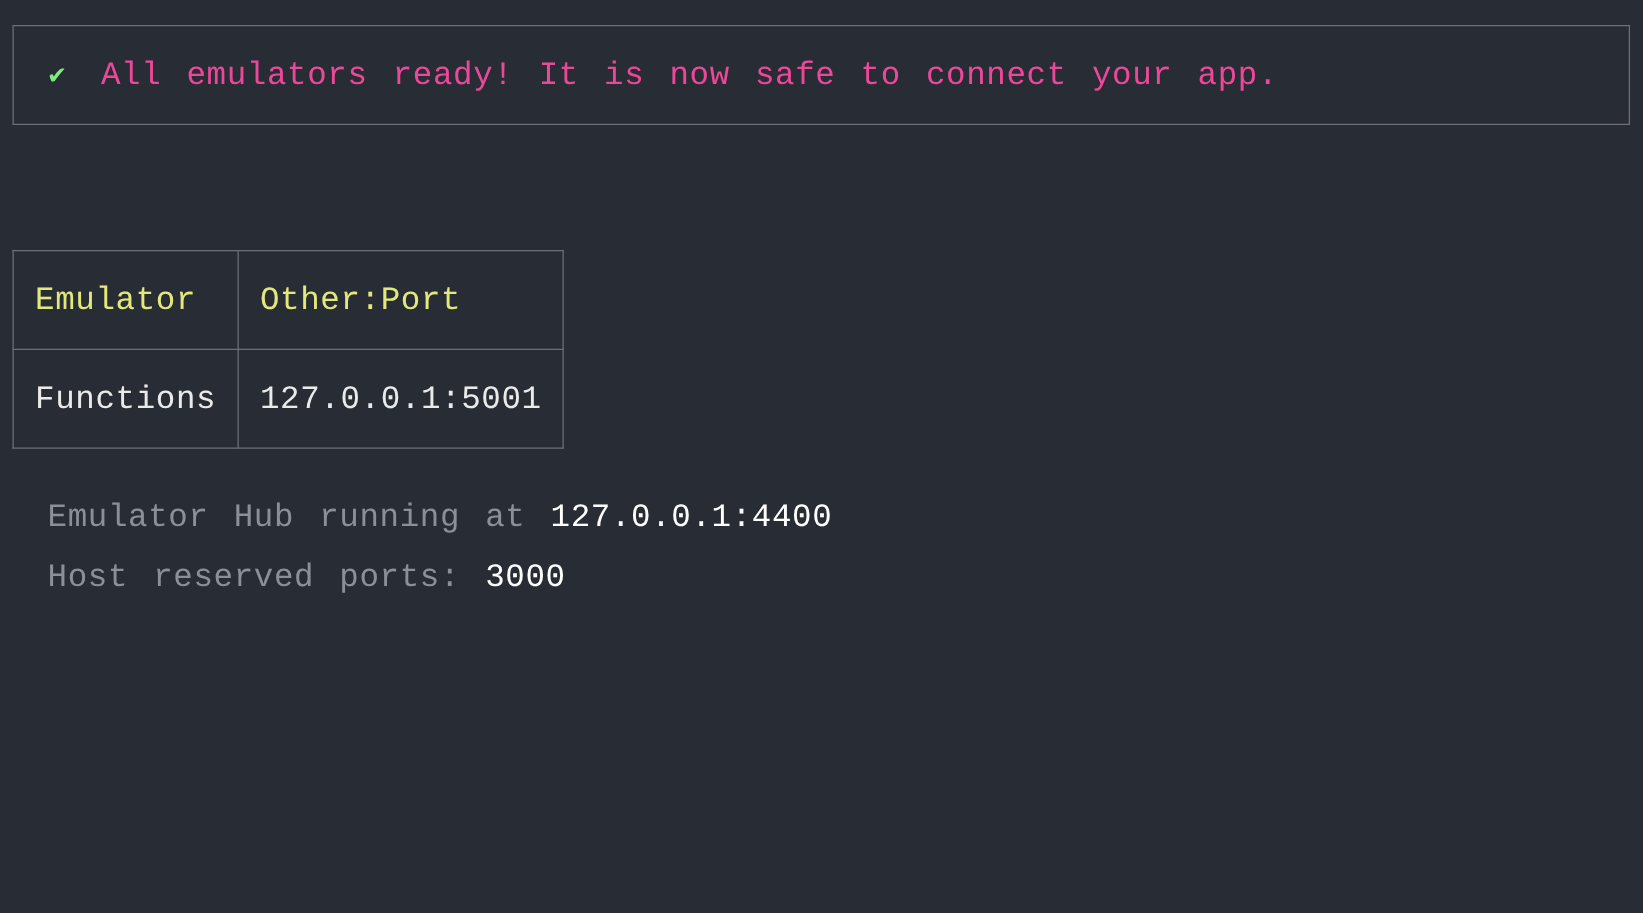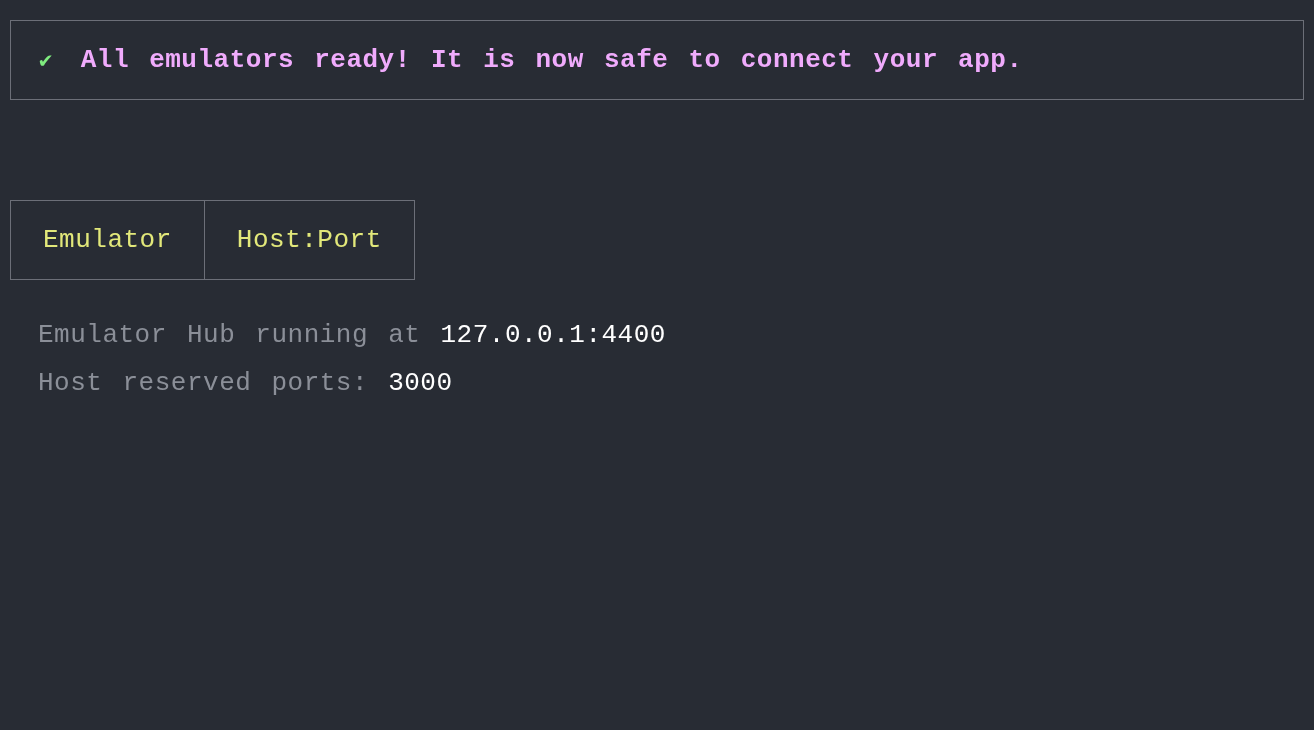--- a/index.html
+++ b/index.html
@@ -24,32 +24,32 @@
       display: flex;
       align-items: center;
       gap: 28px;
     }
     .check-icon {
       color: #7fec7f;
       font-size: 22px;
       font-weight: bold;
     }
     .banner-text {
-      color: #f0abfc;
-      font-weight: 700;
+      color: #ec4899;
+      font-weight: 400;
       word-spacing: 4px;
     }
     .emulator-table {
       border-collapse: collapse;
       margin-bottom: 40px;
     }
     .emulator-table th,
     .emulator-table td {
       border: 1px solid #6c6f78;
-      padding: 24px 32px;
+      padding: 24px 17px;
       text-align: left;
       font-weight: normal;
     }
     .emulator-table th {
       color: #e2e87a;
       font-weight: normal;
     }
     .emulator-table td {
       color: #eaeaea;
     }
@@ -68,24 +68,28 @@
 
 <div class="banner">
   <span class="check-icon">✔</span>
   <span class="banner-text">All emulators ready! It is now safe to connect your app.</span>
 </div>
 
 <table class="emulator-table">
   <thead>
     <tr>
       <th>Emulator</th>
-      <th>Host:Port</th>
+      <th>Other:Port</th>
     </tr>
   </thead>
   <tbody>
+    <tr>
+      <td>Functions</td>
+      <td>127.0.0.1:5001</td>
+    </tr>
   </tbody>
 </table>
 
 <div class="info-line">
   <span>Emulator Hub running at </span><span class="highlight">127.0.0.1:4400</span>
 </div>
 
 <div class="info-line">
   <span>Host reserved ports: </span><span class="highlight">3000</span>
 </div>

